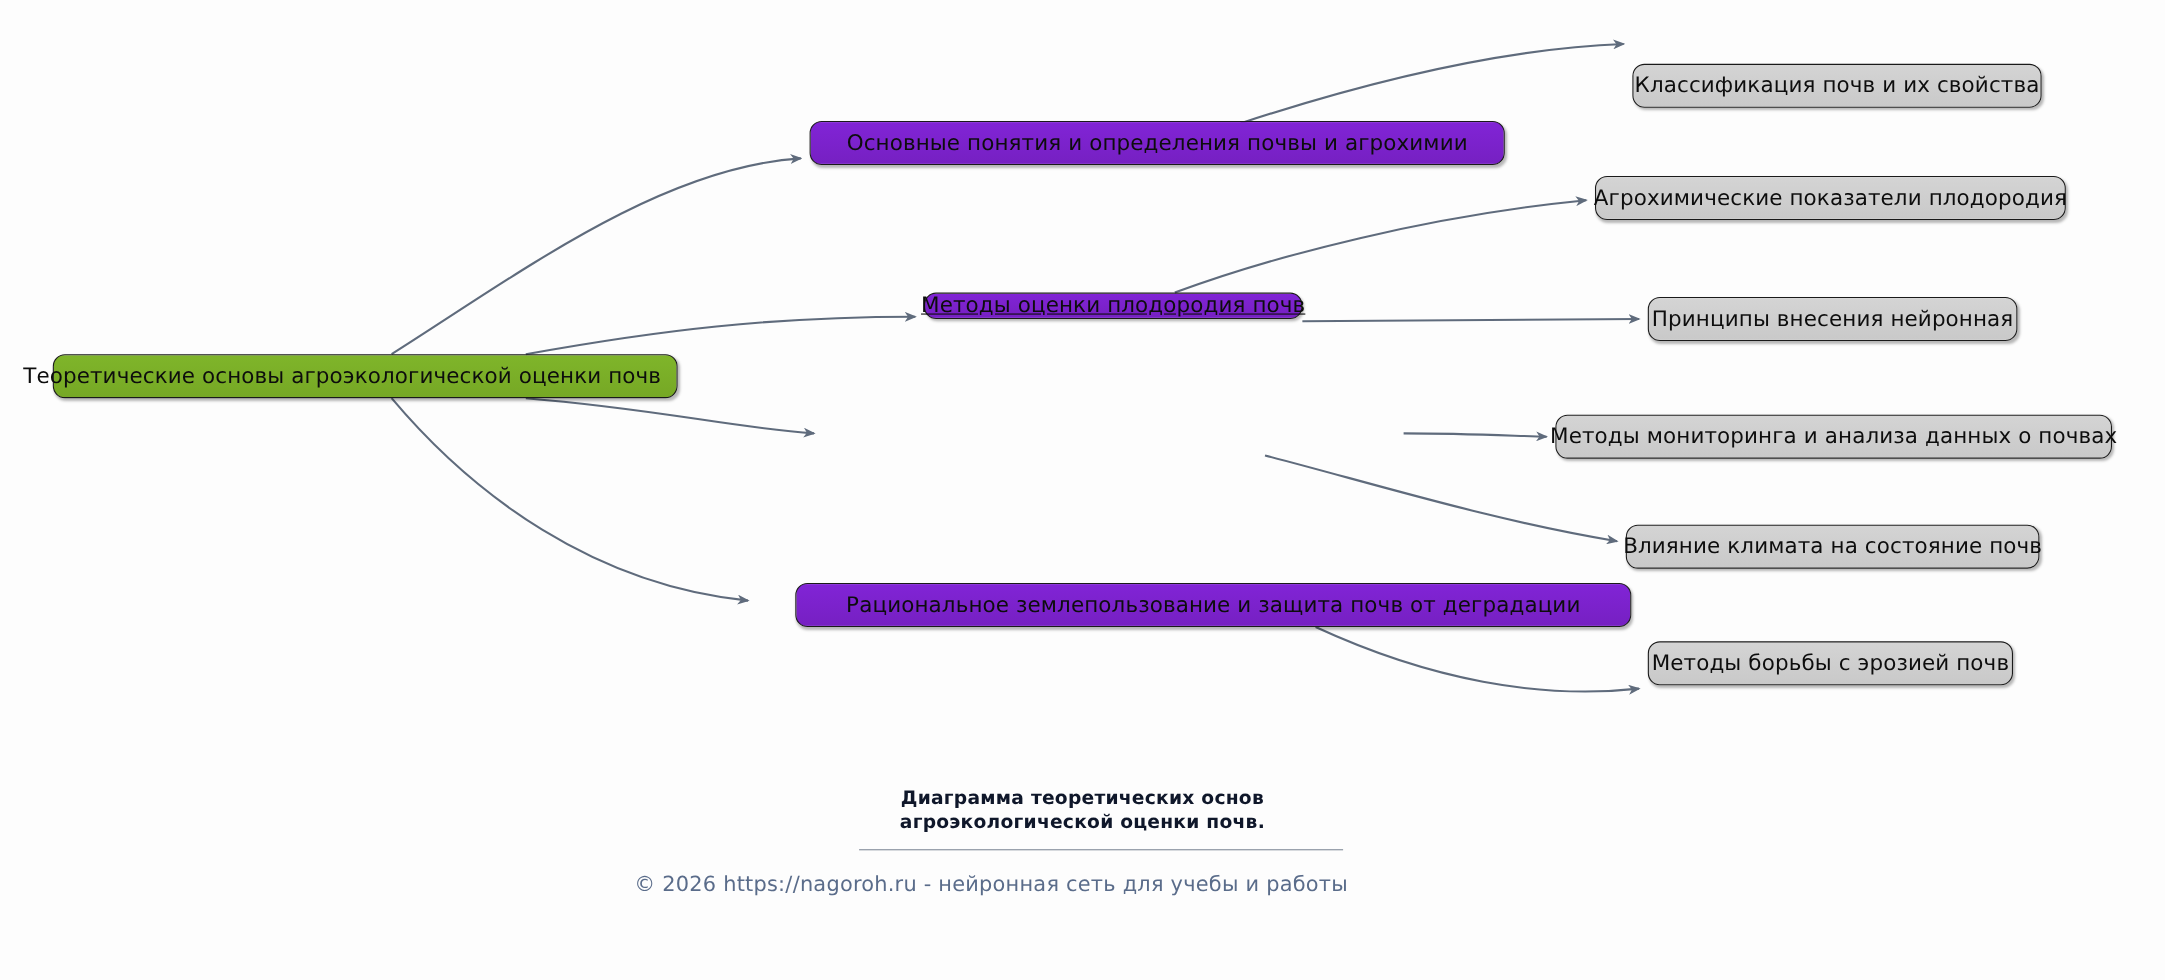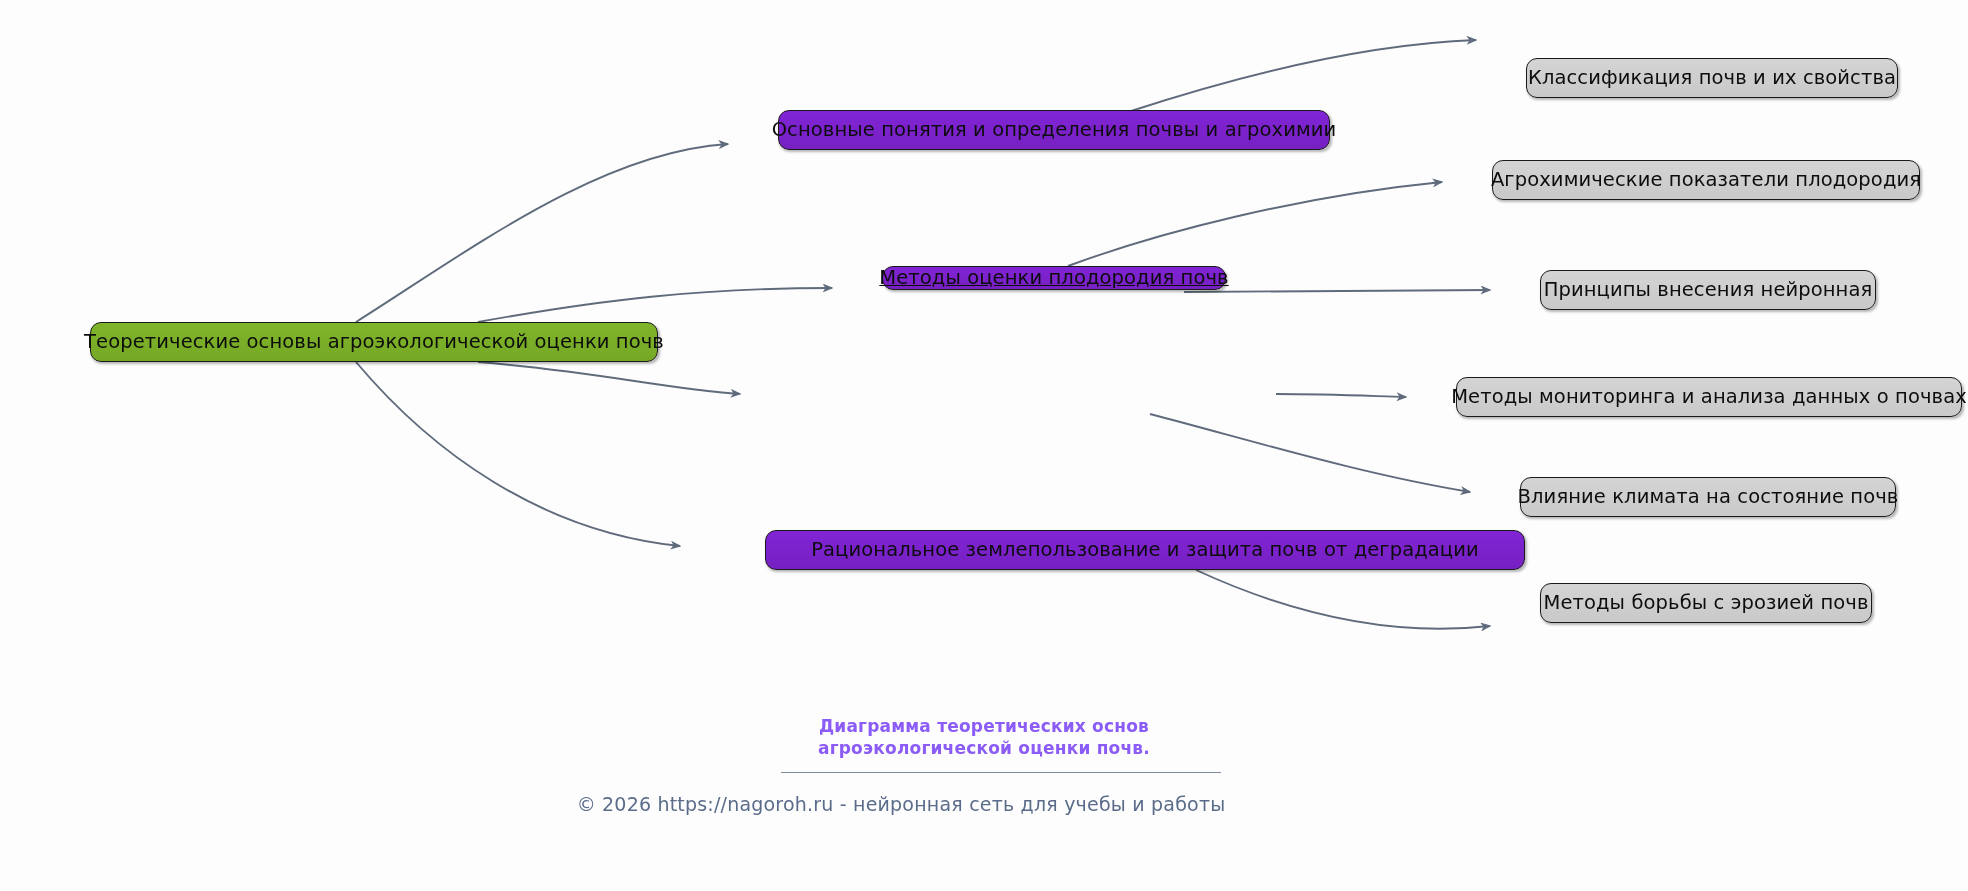--- a/index.html
+++ b/index.html
@@ -38,21 +38,20 @@
     justify-content: center;
     border: 1.3px solid #1a1a1a;
     border-radius: 11px;
     font-size: 19.5px;
     line-height: 1;
     white-space: nowrap;
     color: #0d0d0d;
     letter-spacing: 0.1px;
     padding: 0 14px;
     box-shadow: 1.5px 2px 2.5px rgba(0,0,0,0.28);
-    margin-left: 42px;
   }
   .node-root {
     background: #7cb125;
     background: linear-gradient(180deg,#7fb52a 0%, #76a825 100%);
   }
   .node-branch {
     background: #7d22ce;
     background: linear-gradient(180deg,#8124d6 0%, #7620c2 100%);
   }
   .node-leaf {
@@ -60,21 +59,21 @@
     background: linear-gradient(180deg,#d4d4d4 0%, #c9c9c9 100%);
   }
   .caption {
     position: absolute;
     left: 0;
     top: 715px;
     width: 1968px;
     text-align: center;
     font-size: 17px;
     font-weight: bold;
-    color: #8b5cf6;
+    color: #0f172a;
     line-height: 1.32;
     letter-spacing: 0.2px;
   }
   .caption span { display: block; }
   .divider {
     position: absolute;
     left: 781px;
     top: 772px;
     width: 440px;
     height: 1px;
@@ -114,25 +113,25 @@
       <path d="M1068,266 C1160,232 1300,196 1442,182"></path>
       <path d="M1184,292 C1290,292 1390,290 1490,290"></path>
 
       <path d="M1276,394 C1330,394 1370,396 1406,397"></path>
       <path d="M1150,414 C1250,440 1360,474 1470,492"></path>
 
       <path d="M1196,570 C1300,618 1400,636 1490,626"></path>
     </g>
   </svg>
 
-  <div class="node node-root" style="left:48px; top:322px; width:568px; height:40px;">
+  <div class="node node-root" style="left:48px; top:322px; width:568px; height:40px;justify-content:flex-end;">
     <span>Теоретические основы агроэкологической оценки почв</span>
   </div>
 
-  <div class="node node-branch" style="left:736px; top:110px; width:552px; height:40px;">
+  <div class="node node-branch" style="left:736px; top:110px; width:632px; height:40px;">
     <span>Основные понятия и определения почвы и агрохимии</span>
   </div>
 
   <div class="node node-branch" style="left:840px; top:266px; width:344px; height:24px;text-decoration:underline;">
     <span>Методы оценки плодородия почв</span>
   </div>
 
 
   <div class="node node-branch" style="left:723px; top:530px; width:760px; height:40px;">
     <span>Рациональное землепользование и защита почв от деградации</span>

